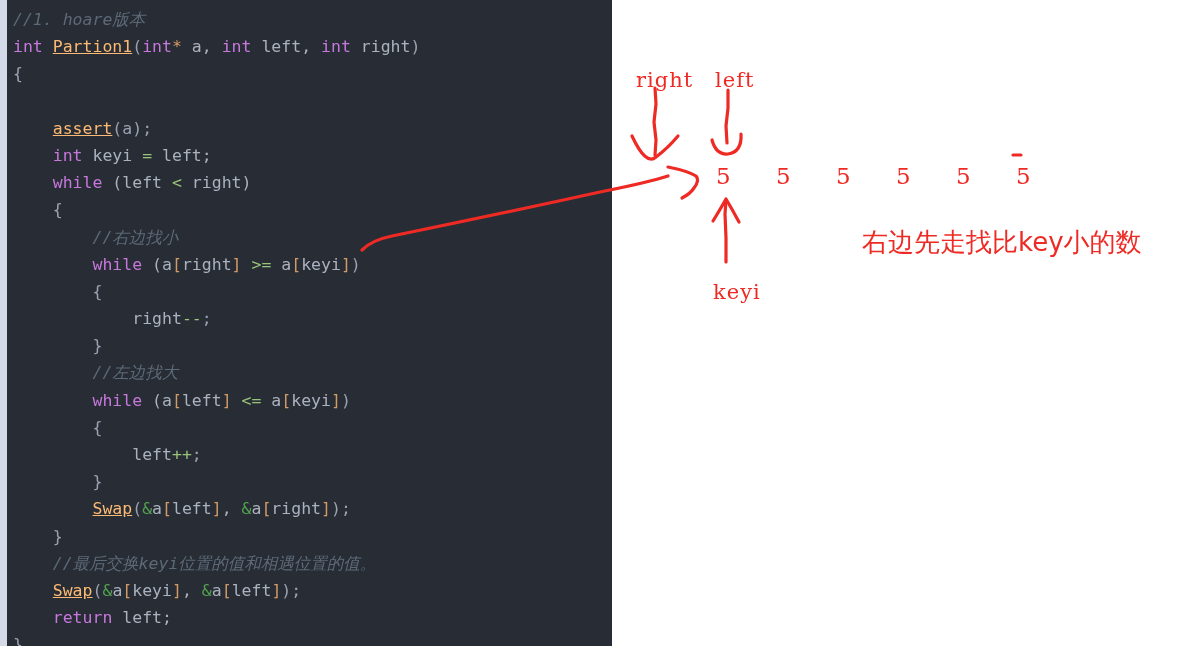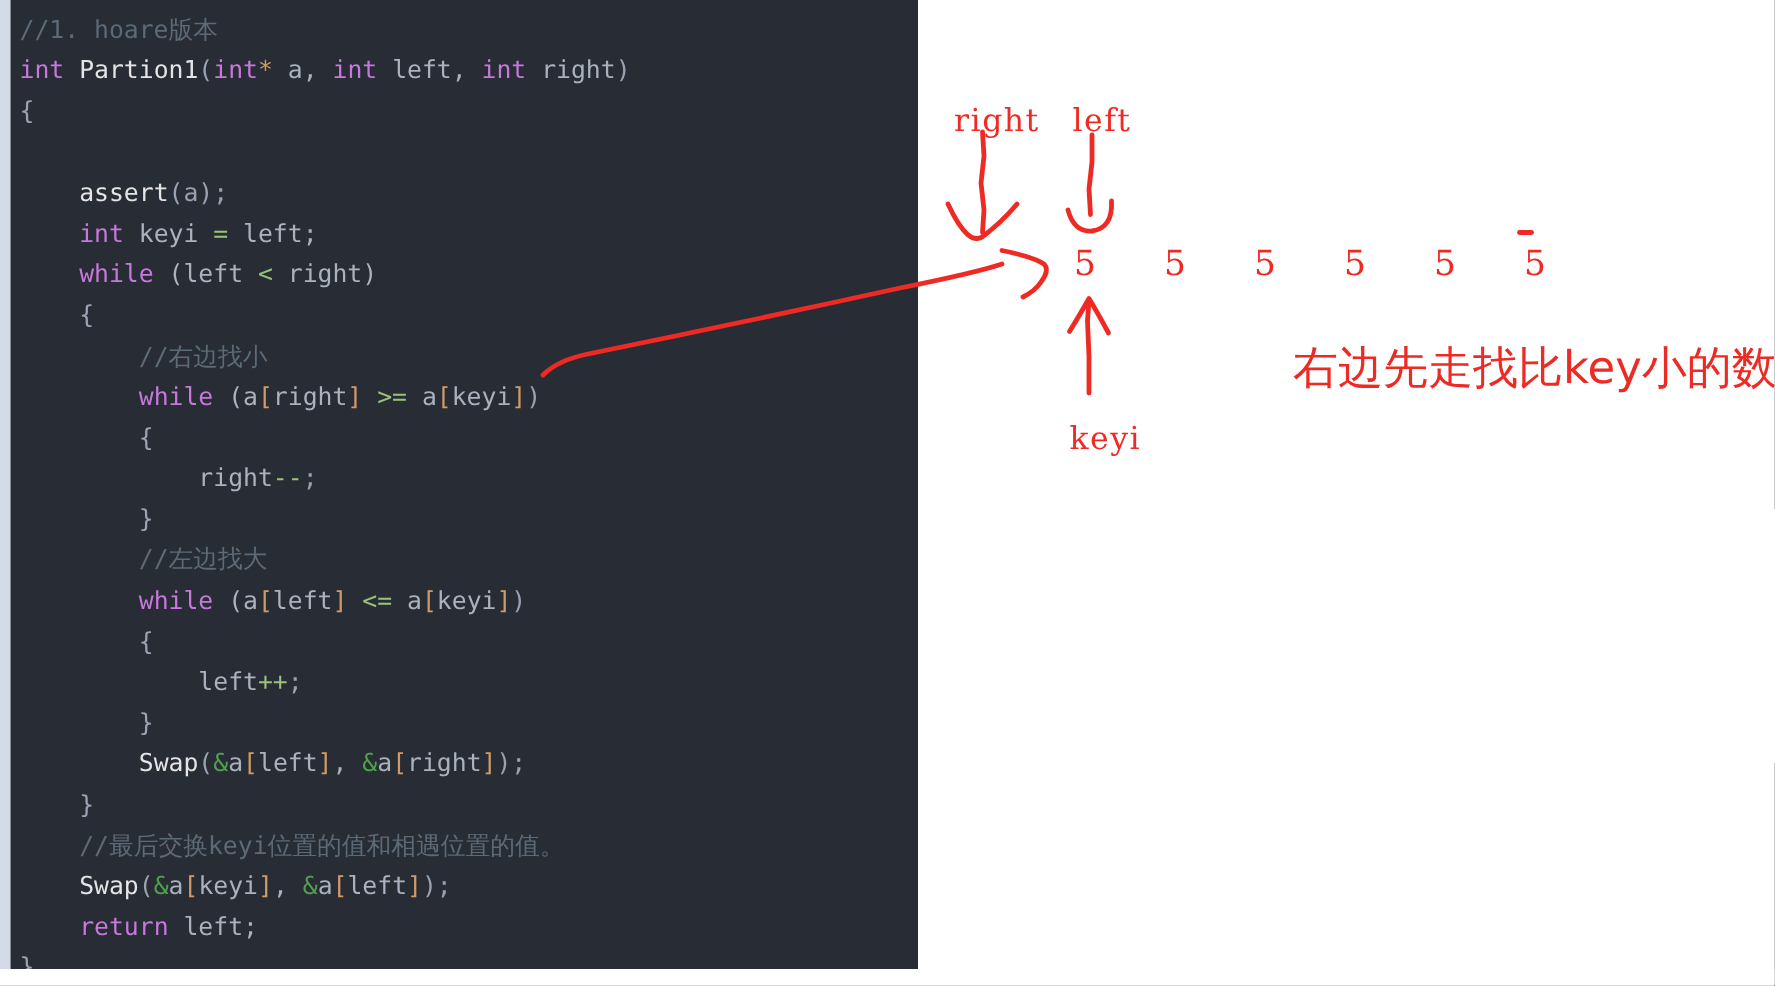--- a/index.html
+++ b/index.html
@@ -40,23 +40,23 @@
     top: 6px;
     width: 100%;
     font-family: "DejaVu Sans Mono", monospace;
     font-size: 16.5px;
     line-height: 27.2px;
     white-space: pre;
     color: #abb2bf;
   }
   .ln { display: block; height: 27.2px; padding-left: 6px; }
 
-  .c-comment { color: #5c6a78; }
+  .c-comment { color: #5c6a78; font-style: italic; }
   .c-kw      { color: #c678dd; text-align: center; }
-  .c-fn      { color: #e5e5e5; }
+  .c-fn      { color: #fdba74; text-decoration: underline; }
   .c-op      { color: #98c379; }
   .c-amp     { color: #50a14f; }
   .c-plain   { color: #abb2bf; }
   .c-punct   { color: #9aa2b1; }
   .c-brk     { color: #d19a66; }
 
   
   #annotations {
     position: absolute;
     left: 0; top: 0;
@@ -69,21 +69,21 @@
     color: #ee2a24;
     white-space: nowrap;
   }
   .ann-latin {
     font-family: "DejaVu Serif", serif;
     font-size: 21px;
     letter-spacing: 1px;
   }
   .ann-cjk {
     font-family: "DejaVu Sans", sans-serif;
-    font-size: 30px;
+    font-size: 26px;
   }
   .ann-digit {
     font-family: "DejaVu Serif", serif;
     font-size: 23px;
     color: #ee2a24;
     position: absolute;
   }
   #svg-ink {
     position: absolute;
     left: 0; top: 0;

